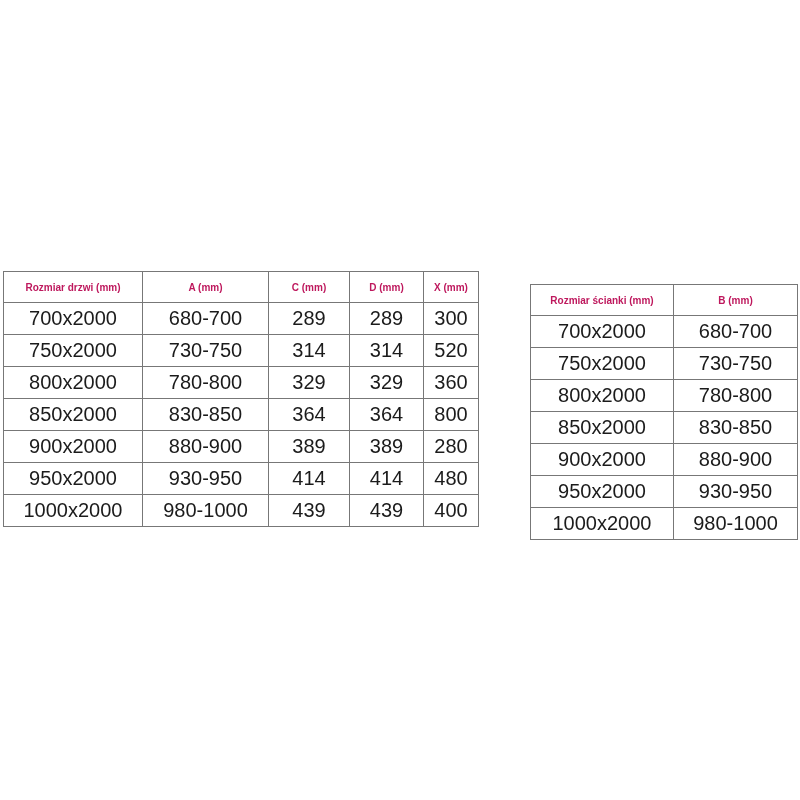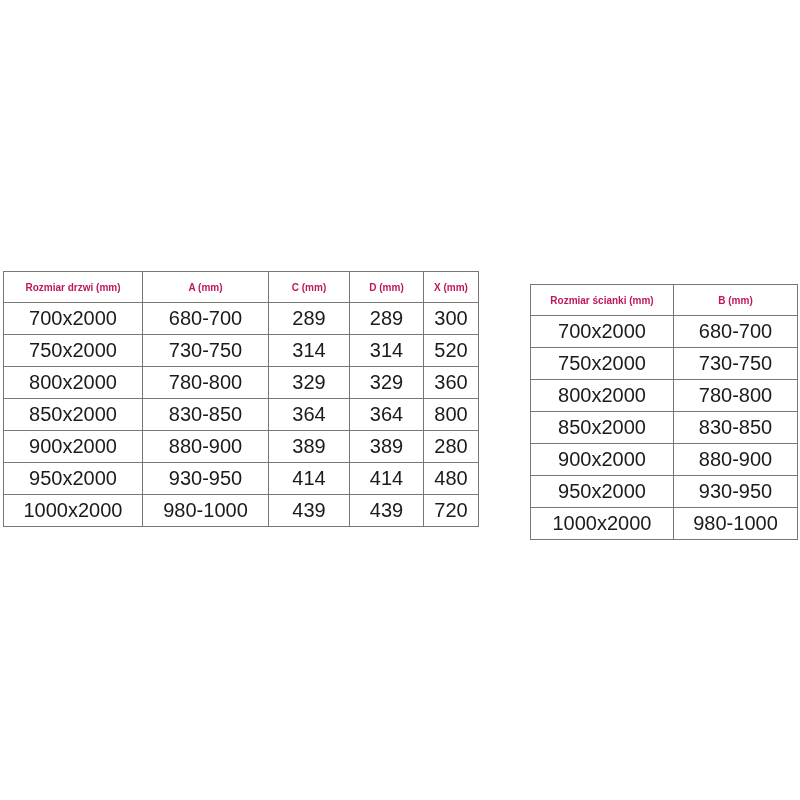--- a/index.html
+++ b/index.html
@@ -108,21 +108,21 @@
           <td>930-950</td>
           <td>414</td>
           <td>414</td>
           <td>480</td>
         </tr>
         <tr>
           <td>1000x2000</td>
           <td>980-1000</td>
           <td>439</td>
           <td>439</td>
-          <td>720</td>
+          <td>400</td>
         </tr>
       </tbody>
   </table>
 
   <table class="spec-table" id="wall-table">
     <colgroup>
       <col style="width:143px">
       <col style="width:124px">
     </colgroup>
     <thead>

